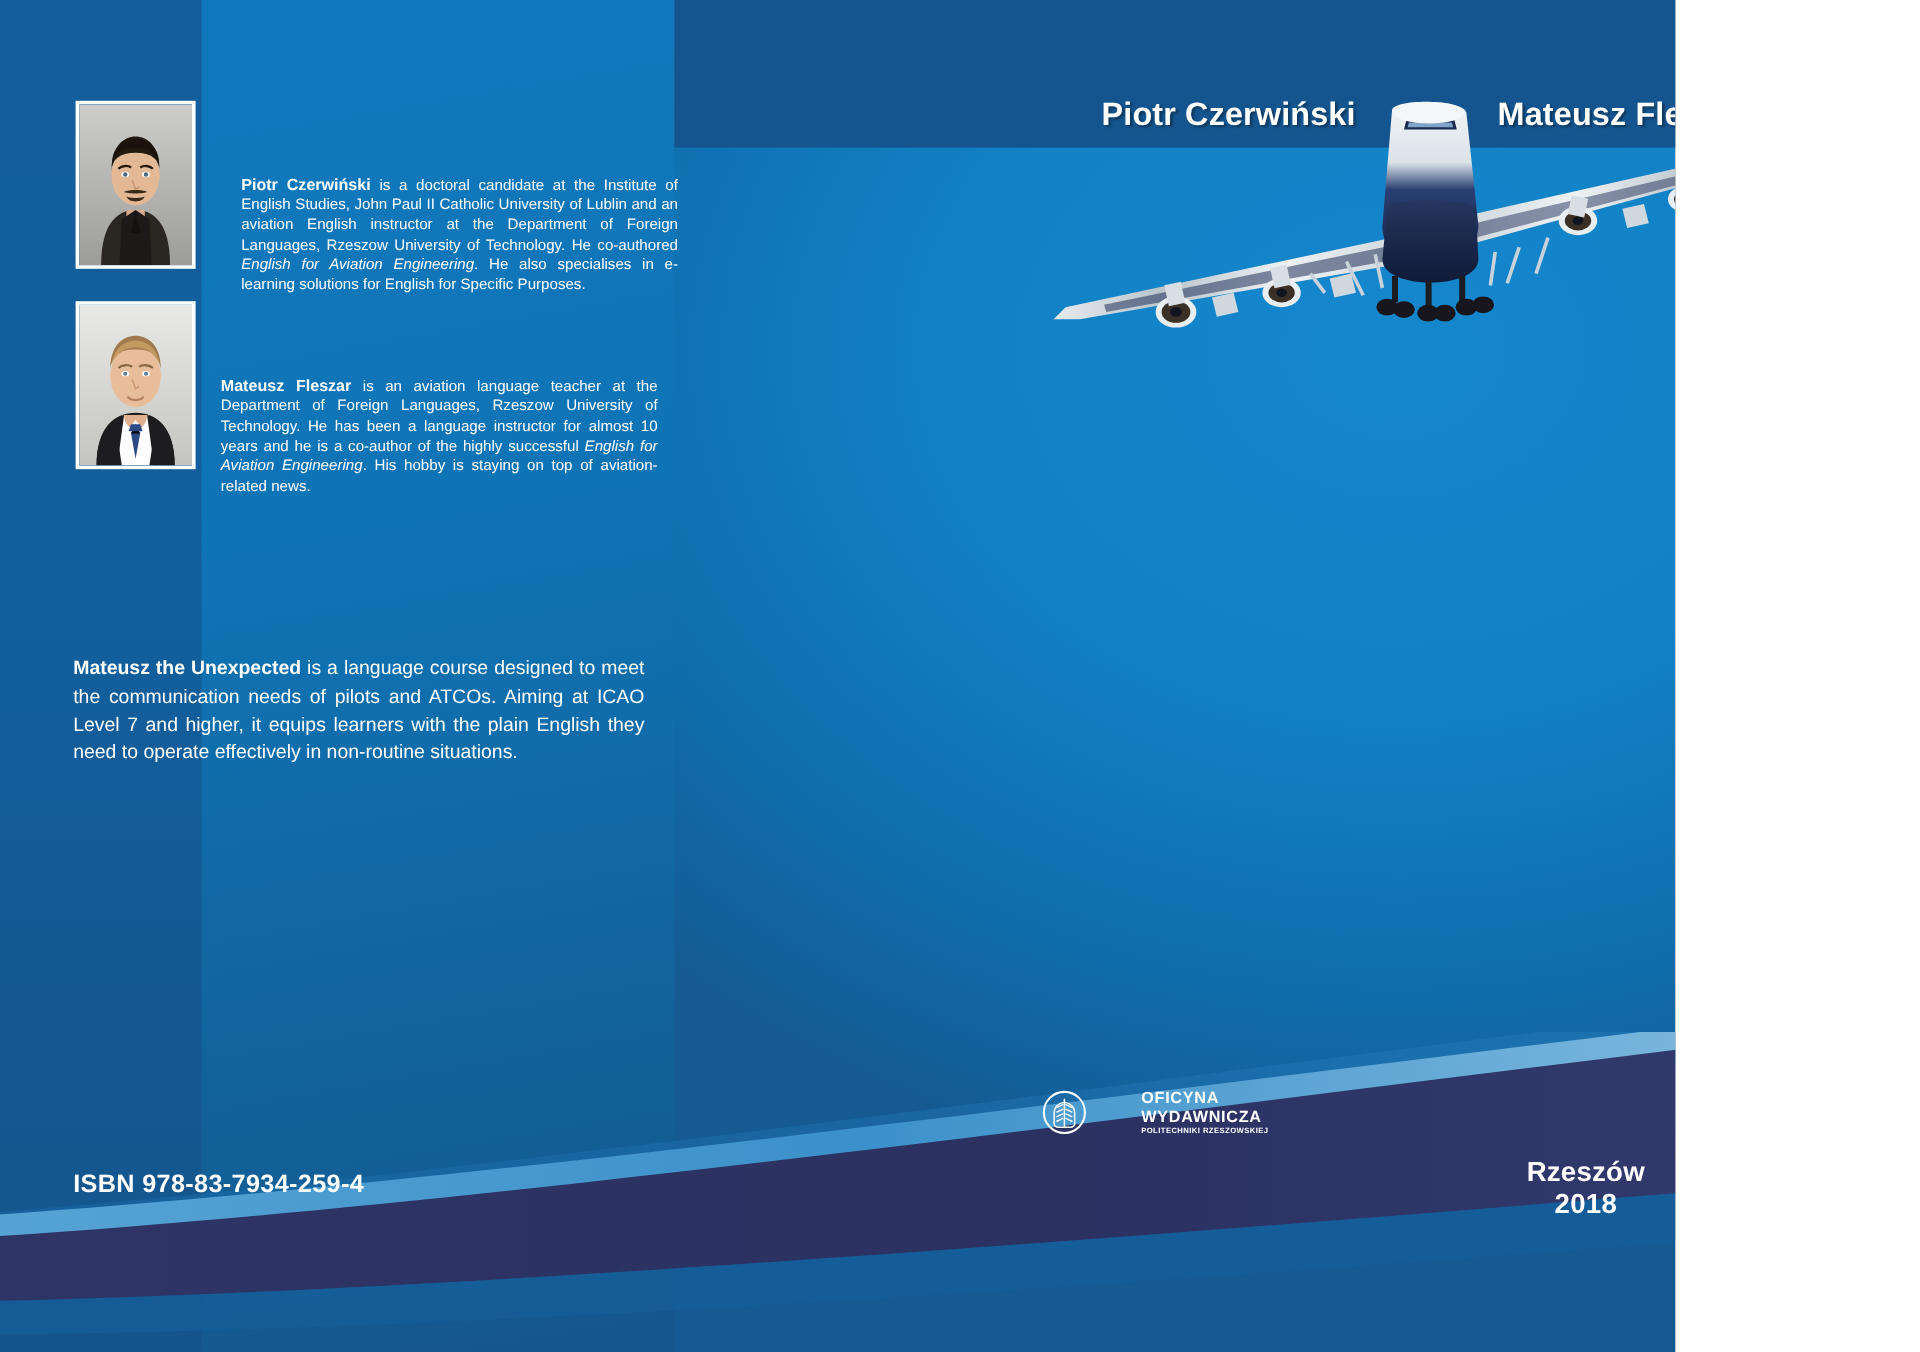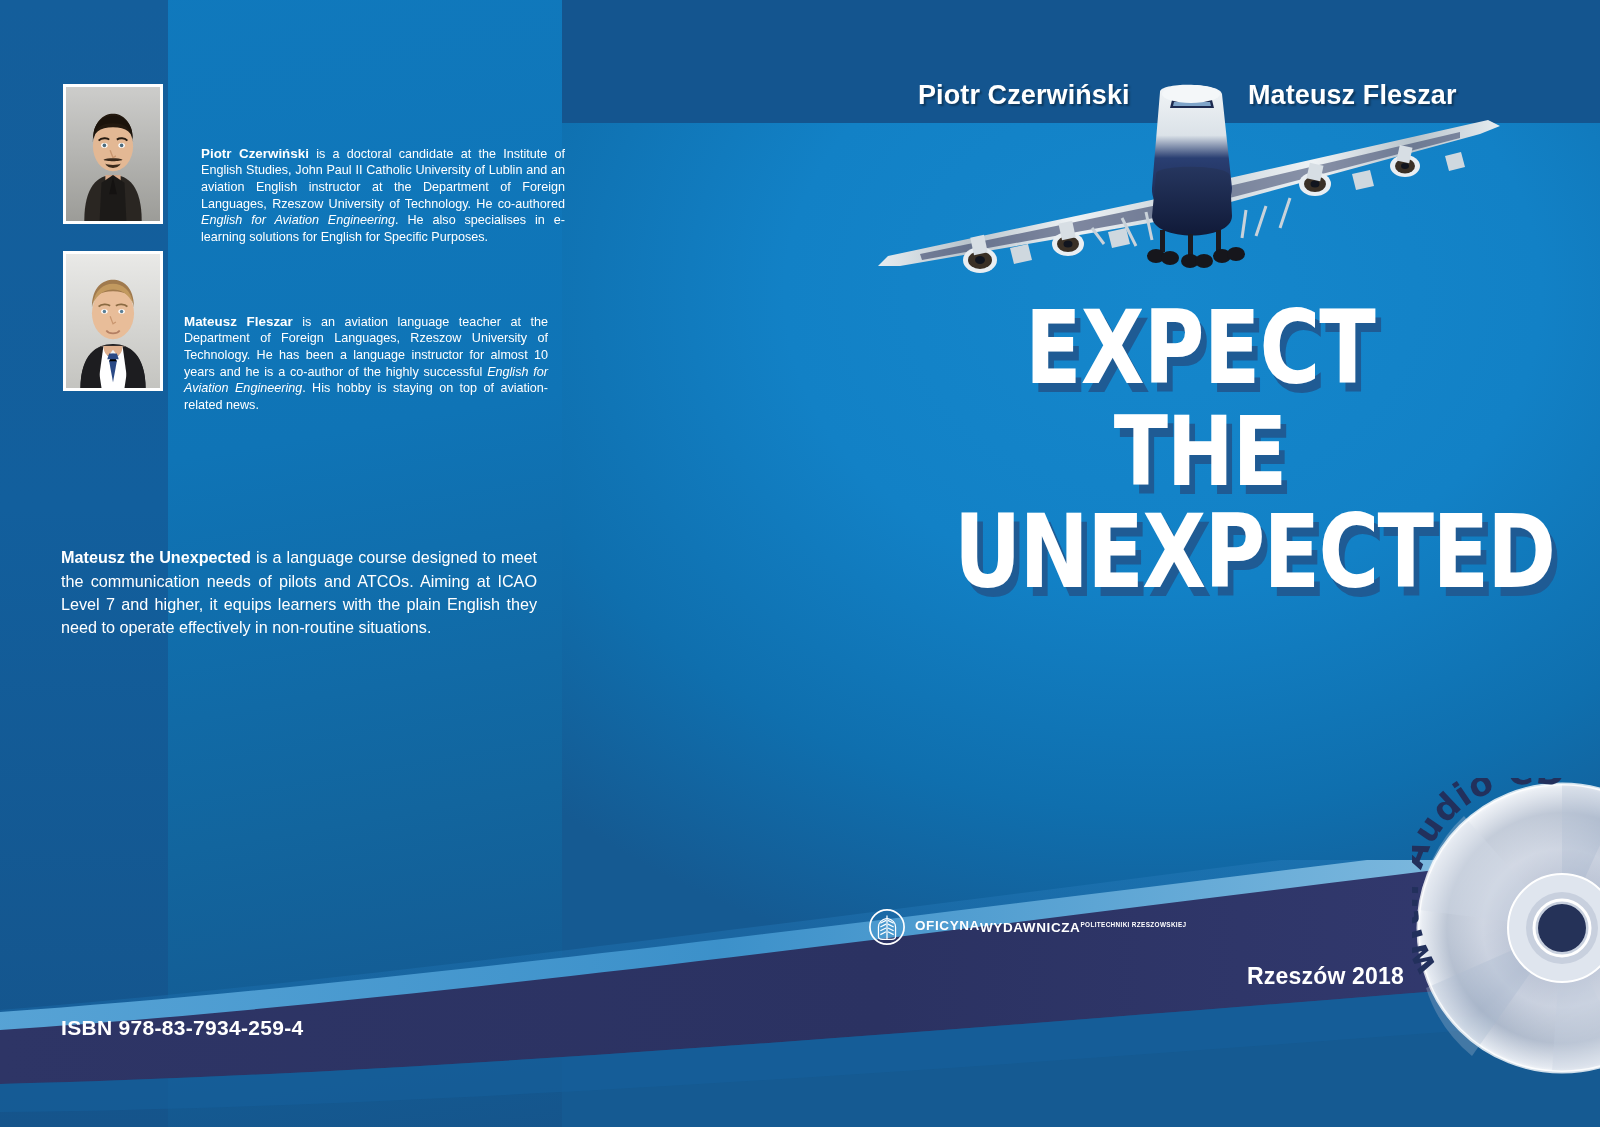--- a/index.html
+++ b/index.html
@@ -1,20 +1,20 @@
 <!DOCTYPE html>
 <html><head>
 <meta charset="utf-8">
 <style>
   html,body{margin:0;padding:0;background:#ffffff;}
   body{font-family:"Liberation Sans",sans-serif;}
 
   #cover{
     position:relative;
-    width:1600px;height:1127px;
+    width:1396px;height:1127px;
     overflow:hidden;
     background:#a16207;
   }
 
   
   .bg-front{
     position:absolute;left:560px;top:0;width:1040px;height:1127px;
     background:
       radial-gradient(ellipse 900px 700px at 58% 26%, #1587cc 0%, #1281c6 42%, #0f6fae 74%, #155a92 100%);
   }
@@ -91,39 +91,39 @@
     position:absolute;left:1412px;top:778px;width:300px;height:300px;
   }
   .cd-svg{display:block;width:300px;height:300px;}
 
   
   .publisher{
     position:absolute;left:868px;top:908px;
     display:flex;align-items:center;gap:9px;
   }
   .pub-mark{width:38px;height:38px;flex:0 0 38px;}
-  .pub-text{display:flex;flex-direction:row;line-height:1.0;}
+  .pub-text{display:flex;flex-direction:column;line-height:1.0;margin-left:36px;}
   .pub-l1,.pub-l2{
     color:#ffffff;font-size:13.5px;font-weight:bold;letter-spacing:.6px;
   }
   .pub-l2{margin-top:2px;}
   .pub-l3{
     color:#ffffff;font-size:6.4px;font-weight:bold;letter-spacing:.35px;margin-top:3px;
   }
 
   
   .place-year{
     position:absolute;left:1247px;top:963px;
     color:#ffffff;font-size:23px;font-weight:bold;letter-spacing:.2px;text-align:center;
   }
 
   
   .isbn{
     position:absolute;left:61px;top:975px;
-    color:#ffffff;font-size:21px;font-weight:bold;letter-spacing:.3px;margin-top:41px;
+    color:#ffffff;font-size:21px;font-weight:bold;letter-spacing:.3px;
   }
 
   
   .photo{
     position:absolute;
     width:100px;height:140px;
     border:3px solid #ffffff;
     box-sizing:border-box;
     overflow:hidden;
   }
@@ -254,25 +254,20 @@
         <path d="M248,154 l18,-4 l4,16 l-18,4 z"></path>
         <path d="M492,96 l18,-4 l4,16 l-18,4 z"></path>
         <path d="M585,78 l16,-4 l4,15 l-16,4 z"></path>
       </g>
     </svg>
   </div>
 
   <div class="author-name nosel" id="author-1">Piotr Czerwiński</div>
   <div class="author-name nosel" id="author-2">Mateusz Fleszar</div>
 
-  <div class="title-block">
-    <span class="title-line nosel" id="title-1">EXPECT</span>
-    <span class="title-line nosel" id="title-2">THE</span>
-    <span class="title-line nosel" id="title-3">UNEXPECTED</span>
-  </div>
 
 
   <svg class="wave-svg" viewBox="0 0 1600 267" preserveAspectRatio="none">
     <defs>
       <linearGradient id="wlight" x1="0" y1="0" x2="1" y2="0">
         <stop offset="0%" stop-color="#5aa6d8"></stop>
         <stop offset="45%" stop-color="#3e93cc"></stop>
         <stop offset="100%" stop-color="#8fc4e4"></stop>
       </linearGradient>
       <linearGradient id="wnavy" x1="0" y1="0" x2="1" y2="0">

